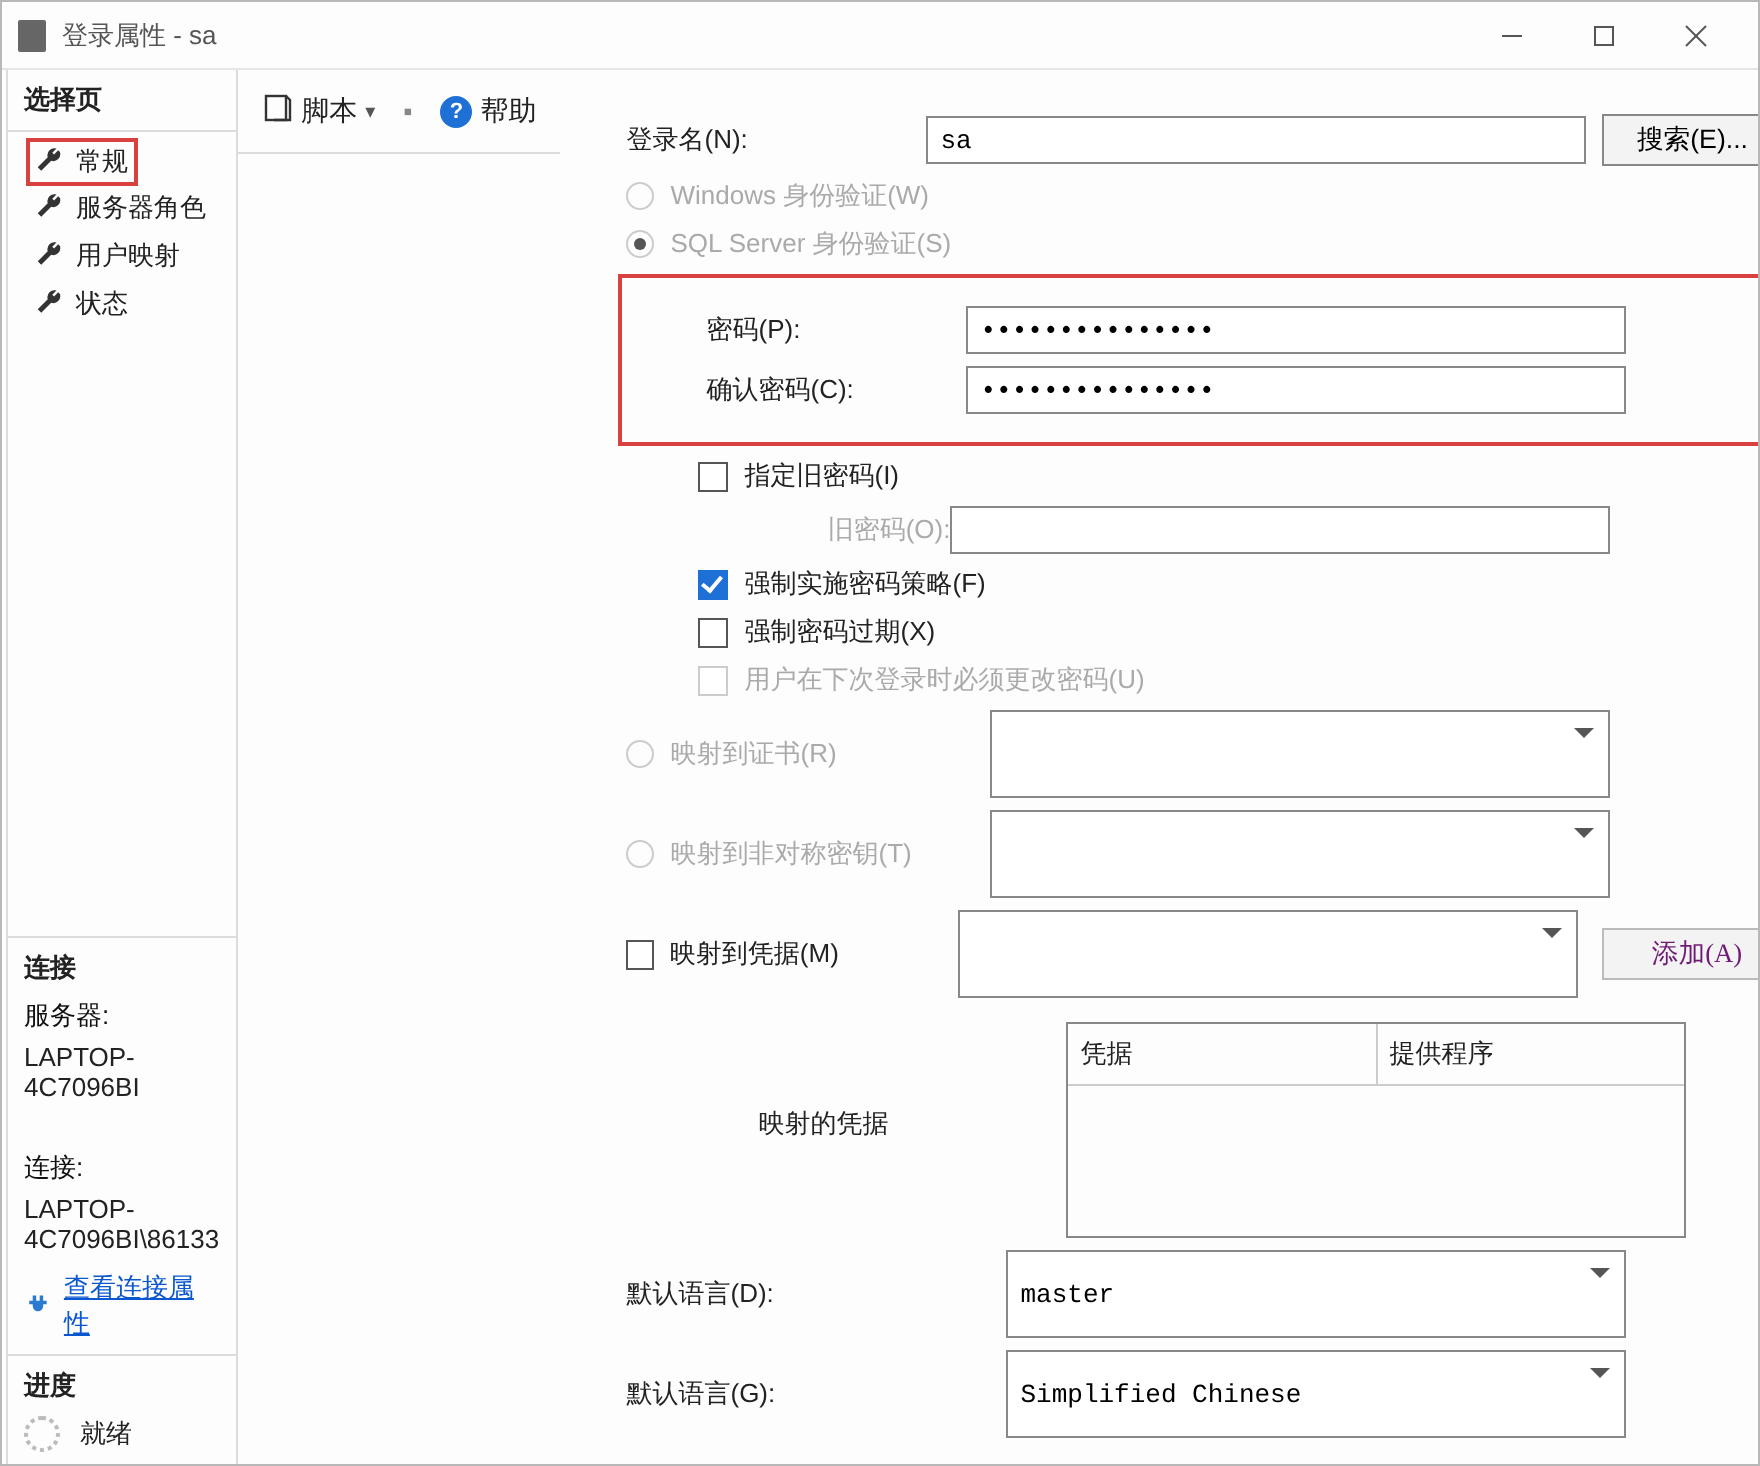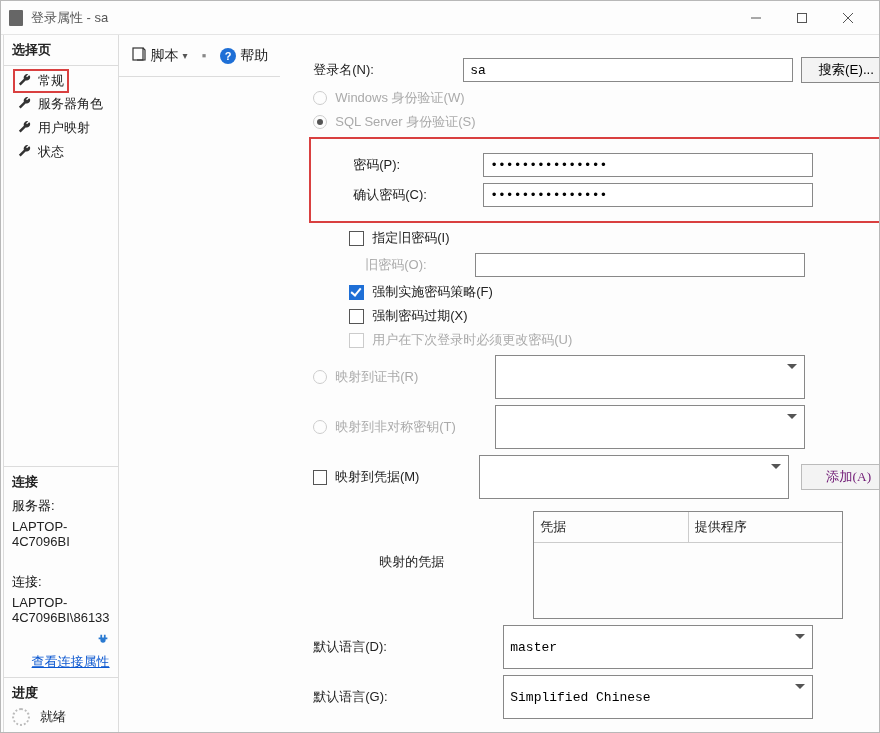--- a/index.html
+++ b/index.html
@@ -17,21 +17,21 @@
 .nav-list { padding: 4px 0; flex:0 0 auto; }
 .nav-item { display: flex; align-items: center; padding: 3px 8px 3px 14px; cursor: pointer; }
 .nav-item .wrench { width:14px;height:14px; margin-right:6px;}
 .nav-item.highlight { outline: 2px solid #d94040; outline-offset:-1px; display:inline-flex; margin-left:10px; padding:2px 4px;}
 .spacer-flex { flex:1; }
 .side-section { border-top: 1px solid #dcdcdc; padding: 6px 8px; }
 .side-section .label { font-weight: bold; margin-bottom:6px; display:block;}
 .side-section .kv { margin: 4px 0; font-size:13px; color:#222;}
 .side-section .kv .k{ color:#111;}
 .link { color:#0b57d0; text-decoration: underline; cursor:pointer;}
-.link-row{display:flex;align-items:flex-end;gap:6px;margin-top:8px;flex-direction:column;}
+.link-row{display:flex;align-items:center;gap:6px;margin-top:8px;}
 .plug-icon{width:14px;height:14px;color:#2a7ad1;}
 .progress-icon{width:18px;height:18px;border:2px dotted #bbb;border-radius:50%;display:inline-block;margin-right:10px; vertical-align:middle;}
 .main { flex:1; display:flex; flex-direction:row;gap:17px; }
 .toolbar { height: 42px; border-bottom: 1px solid #dcdcdc; display:flex; align-items:center; padding:0 12px; gap:14px;}
 .tool-item{display:flex;align-items:center;gap:4px; font-size:14px;}
 .tool-divider{color:#888;}
 .help-icon{width:16px;height:16px;border-radius:50%;background:#1e6fd6;color:#fff;display:inline-flex;align-items:center;justify-content:center;font-size:11px;font-weight:bold;}
 .script-icon svg{width:16px; height:16px;}
 .dropdown-arrow{font-size:10px;color:#555;}
 .form-area{ padding: 16px 20px 10px 16px; overflow:auto; flex:1; position:relative;}
@@ -195,21 +195,21 @@
             <span class="lbl" style="width:130px;flex:0 0 130px;">确认密码(C):</span>
             <input type="password" class="pw-input" value="•••••••••••••••" style="">
           </div>
         </div>
 
         <div class="row indent-2">
           <span class="checkbox"></span>
           <label style="margin-left:8px;">指定旧密码(I)</label>
         </div>
         <div class="row indent-3 disabled">
-          <span class="lbl disabled-text" style="width:110px;flex:0 0 110px;">旧密码(O):</span>
+          <span class="lbl disabled-text" style="width:110px;flex:0 0 110px;text-align:right;">旧密码(O):</span>
           <input type="password" class="pw-input" readonly="" style="">
         </div>
         <div class="row indent-2">
           <span class="checkbox checked"></span>
           <label style="margin-left:8px;">强制实施密码策略(F)</label>
         </div>
         <div class="row indent-2">
           <span class="checkbox"></span>
           <label style="margin-left:8px;">强制密码过期(X)</label>
         </div>

